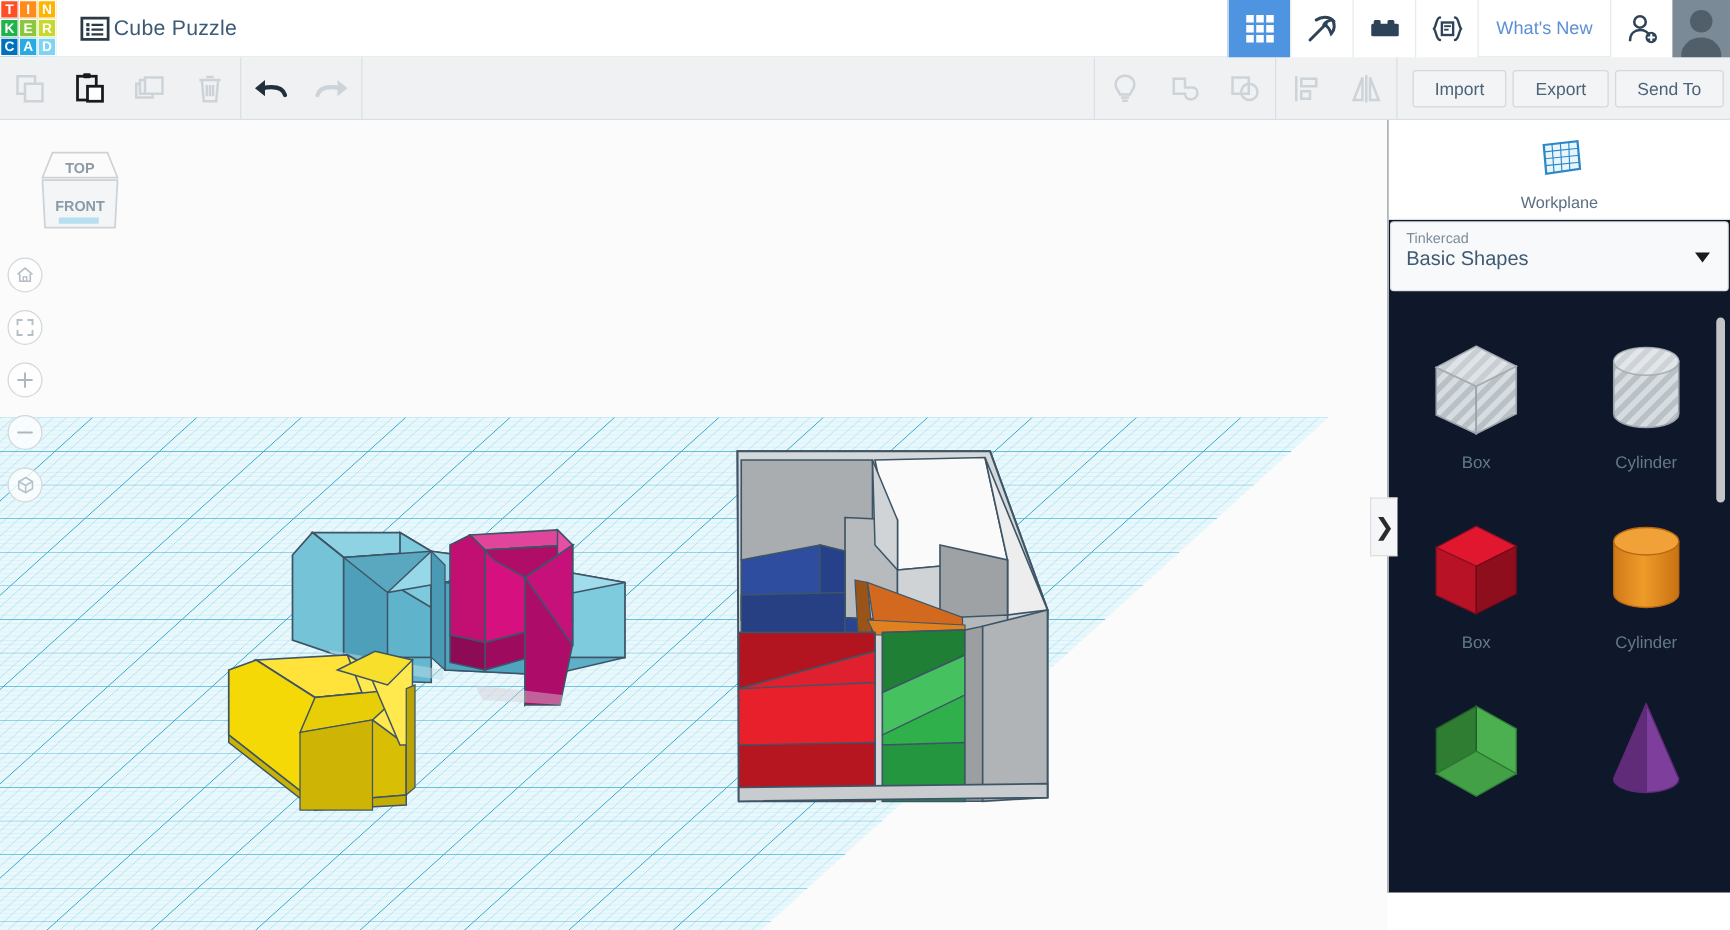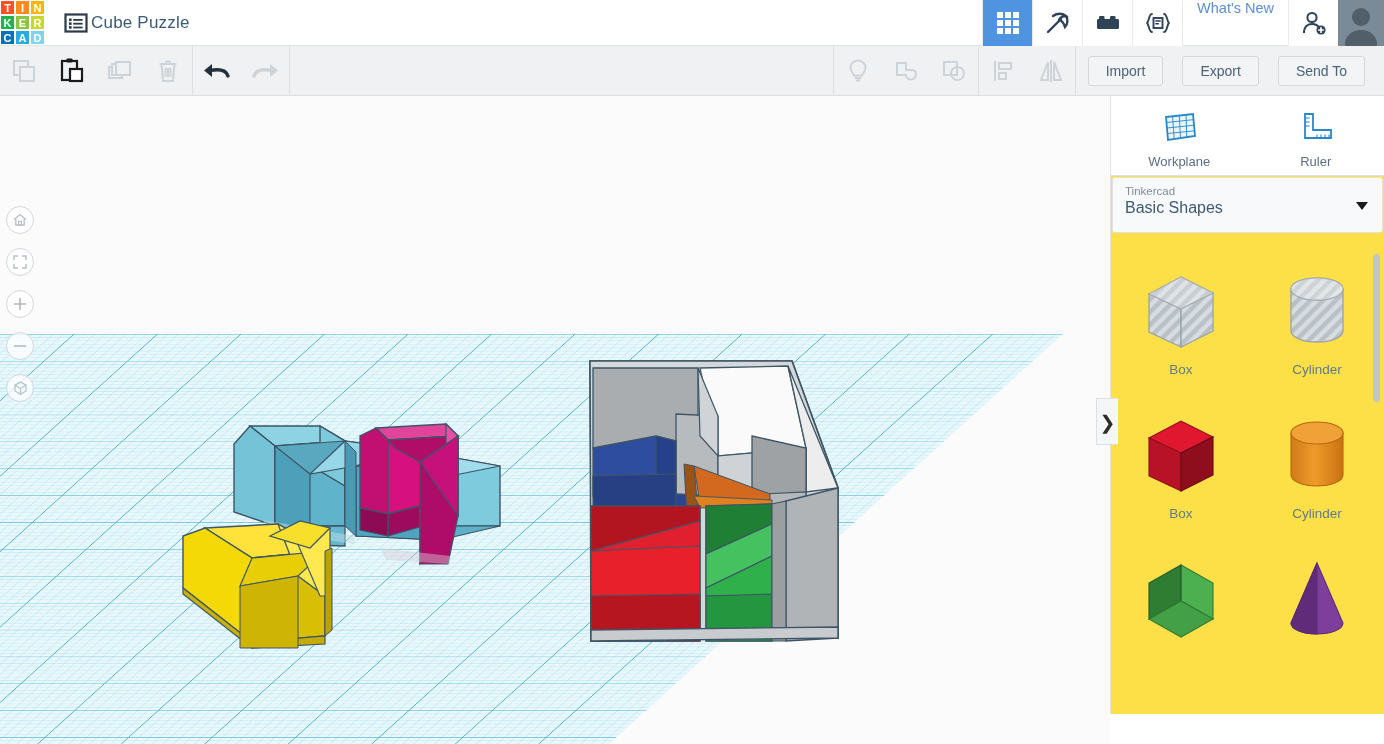--- a/index.html
+++ b/index.html
@@ -40,21 +40,21 @@
   }
   #header-right { margin-left: auto; display: flex; align-items: stretch; height: 46px; }
   .hdr-icon {
     width: 50px; height: 46px;
     display: flex; align-items: center; justify-content: center;
     border-left: 1px solid #e8eaec;
     cursor: pointer; background: #ffffff;
   }
   .hdr-icon.active { background: #4f94e0; }
   #whats-new {
-    display: flex; padding: 0 14px;
+    display: flex; align-items: center; padding: 0 14px;
     border-left: 1px solid #e8eaec;
     color: #5b8fd6; font-size: 14.5px; cursor: pointer;
     white-space: nowrap;
   }
   #avatar {
     width: 46px; height: 46px; overflow: hidden;
     background: #6f7e8c; cursor: pointer;
   }
 
   
@@ -65,21 +65,21 @@
   }
   .tb-btn {
     width: 48px; height: 49px;
     display: flex; align-items: center; justify-content: center;
     cursor: pointer;
   }
   .tb-btn.disabled { cursor: default; }
   .tb-sep { width: 1px; height: 49px; background: #dcdfe2; }
   .tb-spacer { flex: 1; }
   .tb-text-btn {
-    height: 30px; padding: 0 17px; margin-right: 19px;
+    height: 30px; padding: 0 17px; margin-right: 5px;
     background: #f3f4f5; border: 1px solid #d4d8dc; border-radius: 3px;
     color: #4a6379; font-size: 14px; cursor: pointer;
     display: flex; align-items: center; justify-content: center;
   }
 
   
   #canvas {
     position: absolute; left: 0; top: 96px; width: 1110px; height: 648px;
     background: #fbfbfb; overflow: hidden;
   }
@@ -117,21 +117,21 @@
     position: absolute; left: 1096px; top: 398px; width: 22px; height: 47px;
     background: #f5f6f7; border: 1px solid #dde0e3; border-right: none;
     display: flex; align-items: center; justify-content: center;
     font-size: 19px; color: #2b2b2b; cursor: pointer; z-index: 6;
     font-family: "DejaVu Sans", sans-serif;
   }
 
   
   #panel {
     position: absolute; left: 1110px; top: 96px; width: 274px; height: 618px;
-    background: #fde047; border-left: 1px solid #e0e2e5;
+    background: #0f172a; border-left: 1px solid #e0e2e5;
   }
   #panel-top {
     height: 80px; background: #ffffff; border-bottom: 1px solid #e0e2e5;
     display: flex; align-items: center; justify-content: space-around;
     padding-top: 6px;
   }
   .panel-tool {
     display: flex; flex-direction: column; align-items: center; gap: 5px;
     cursor: pointer; width: 100px;
   }
@@ -491,20 +491,29 @@
         <polygon points="706,492 772,460 772,500 706,500" fill="#2fb04a" stroke="#3d5566" stroke-width="1.1"></polygon>
         <polygon points="706,500 772,498 772,545 706,545" fill="#249640" stroke="#3d5566" stroke-width="1.1"></polygon>
 
         <polygon points="786,405 838,392 838,542 786,545" fill="#b0b4b7" stroke="#3d5566" stroke-width="1.4"></polygon>
         <polygon points="772,408 786,405 786,545 772,545" fill="#9b9fa2" stroke="#3d5566" stroke-width="1.1"></polygon>
 
         <polygon points="591,534 838,531 838,542 591,545" fill="#c8cccf" stroke="#3d5566" stroke-width="1.4"></polygon>
       </g>
     </svg>
 
+    <div id="viewcube">
+      <svg width="86" height="90" viewBox="0 0 86 90">
+        <polygon points="22,8 66,8 74,28 14,28" fill="#fbfbfb" stroke="#cdd2d6" stroke-width="1.4"></polygon>
+        <text x="44" y="24" text-anchor="middle" font-size="11.5" font-weight="bold" fill="#8a9aa7" font-family="Liberation Sans, sans-serif">TOP</text>
+        <polygon points="14,30 74,30 72,68 16,68" fill="#f4f5f6" stroke="#cdd2d6" stroke-width="1.4"></polygon>
+        <text x="44" y="55" text-anchor="middle" font-size="11.5" font-weight="bold" fill="#8a9aa7" font-family="Liberation Sans, sans-serif">FRONT</text>
+        <rect x="27" y="60" width="32" height="5" fill="#b6dff0"></rect>
+      </svg>
+    </div>
 
     <div id="navcol">
       <div class="nav-btn">
         <svg width="16" height="16" viewBox="0 0 16 16">
           <path d="M2 7.5 L8 2.5 L14 7.5" fill="none" stroke="#b7bfc6" stroke-width="1.3"></path>
           <path d="M3.8 7 L3.8 13 L12.2 13 L12.2 7" fill="none" stroke="#b7bfc6" stroke-width="1.3"></path>
           <rect x="6.6" y="9.5" width="2.8" height="3.5" fill="none" stroke="#b7bfc6" stroke-width="1.1"></rect>
         </svg>
       </div>
       <div class="nav-btn">
@@ -556,37 +565,20 @@
               <path d="M13.6 7.3 L15.2 29.9"></path>
                 <path d="M20.3 6.6 L21.5 29.1"></path>
               <path d="M27 5.8 L27.8 28.2"></path>
               <path d="M7.5 13.5 L35 10.6"></path>
                 <path d="M8 19 L35.5 16.2"></path>
               <path d="M8.5 24.5 L36 21.8"></path>
             </g>
           </svg>
         </span>
         <span class="lbl">Workplane</span>
-      </div>
-      <div class="panel-tool">
-        <span>
-          <svg width="40" height="36" viewBox="0 0 40 36">
-            <path d="M9 5 L17 5 L17 21 L35 21 L35 29 L9 29 Z" fill="#ffffff" stroke="#2a87c8" stroke-width="1.8"></path>
-            <g stroke="#2a87c8" stroke-width="1.1">
-              <path d="M9 9 L13.5 9"></path>
-                <path d="M9 13 L13.5 13"></path>
-                <path d="M9 17 L13.5 17"></path>
-              <path d="M21 25.4 L21 29"></path>
-                <path d="M25 25.4 L25 29"></path>
-                <path d="M29 25.4 L29 29"></path>
-                <path d="M33 25.4 L33 29"></path>
-            </g>
-          </svg>
-        </span>
-        <span class="lbl">Ruler</span>
       </div>
     </div>
 
     <div id="dropdown">
       <div class="sub">Tinkercad</div>
       <div class="main">Basic Shapes</div>
       <div class="caret"></div>
     </div>
 
     <div id="shape-grid">

